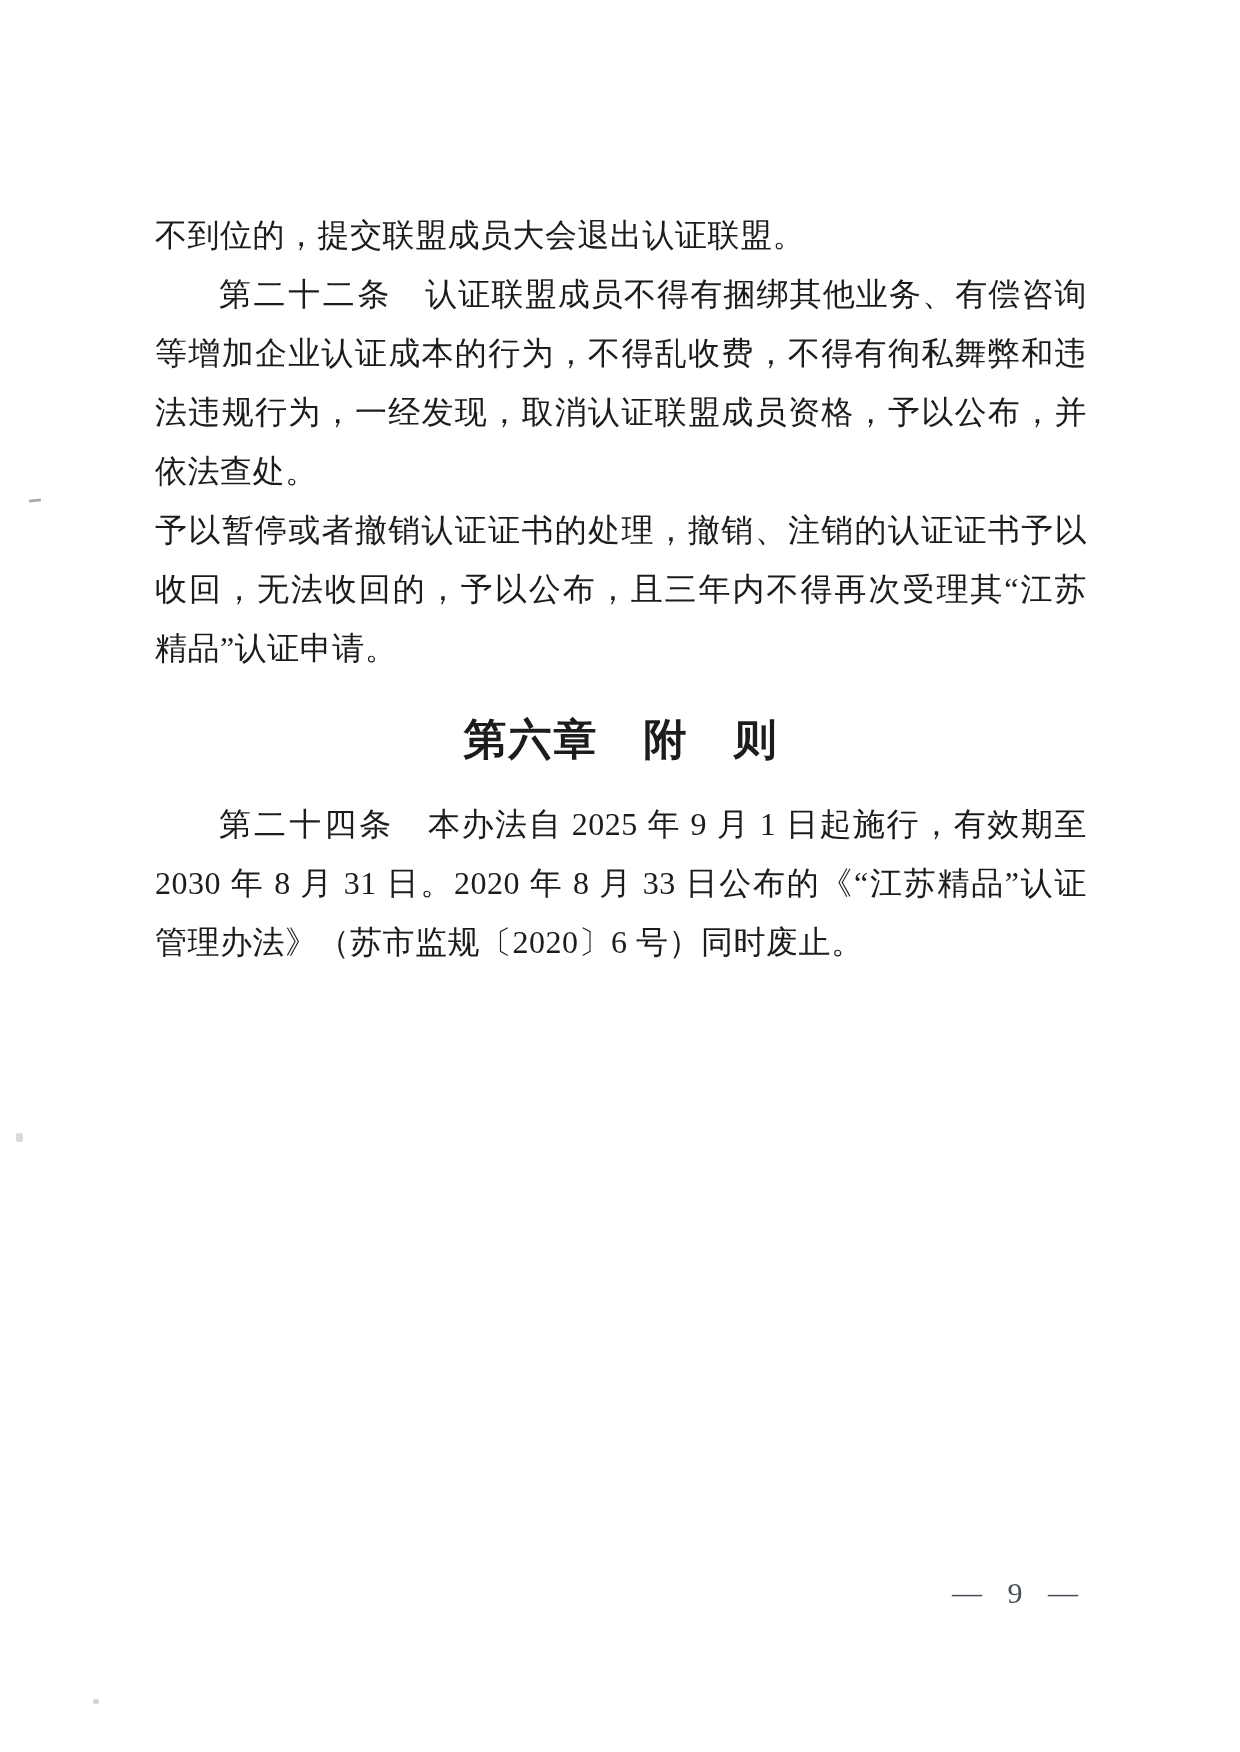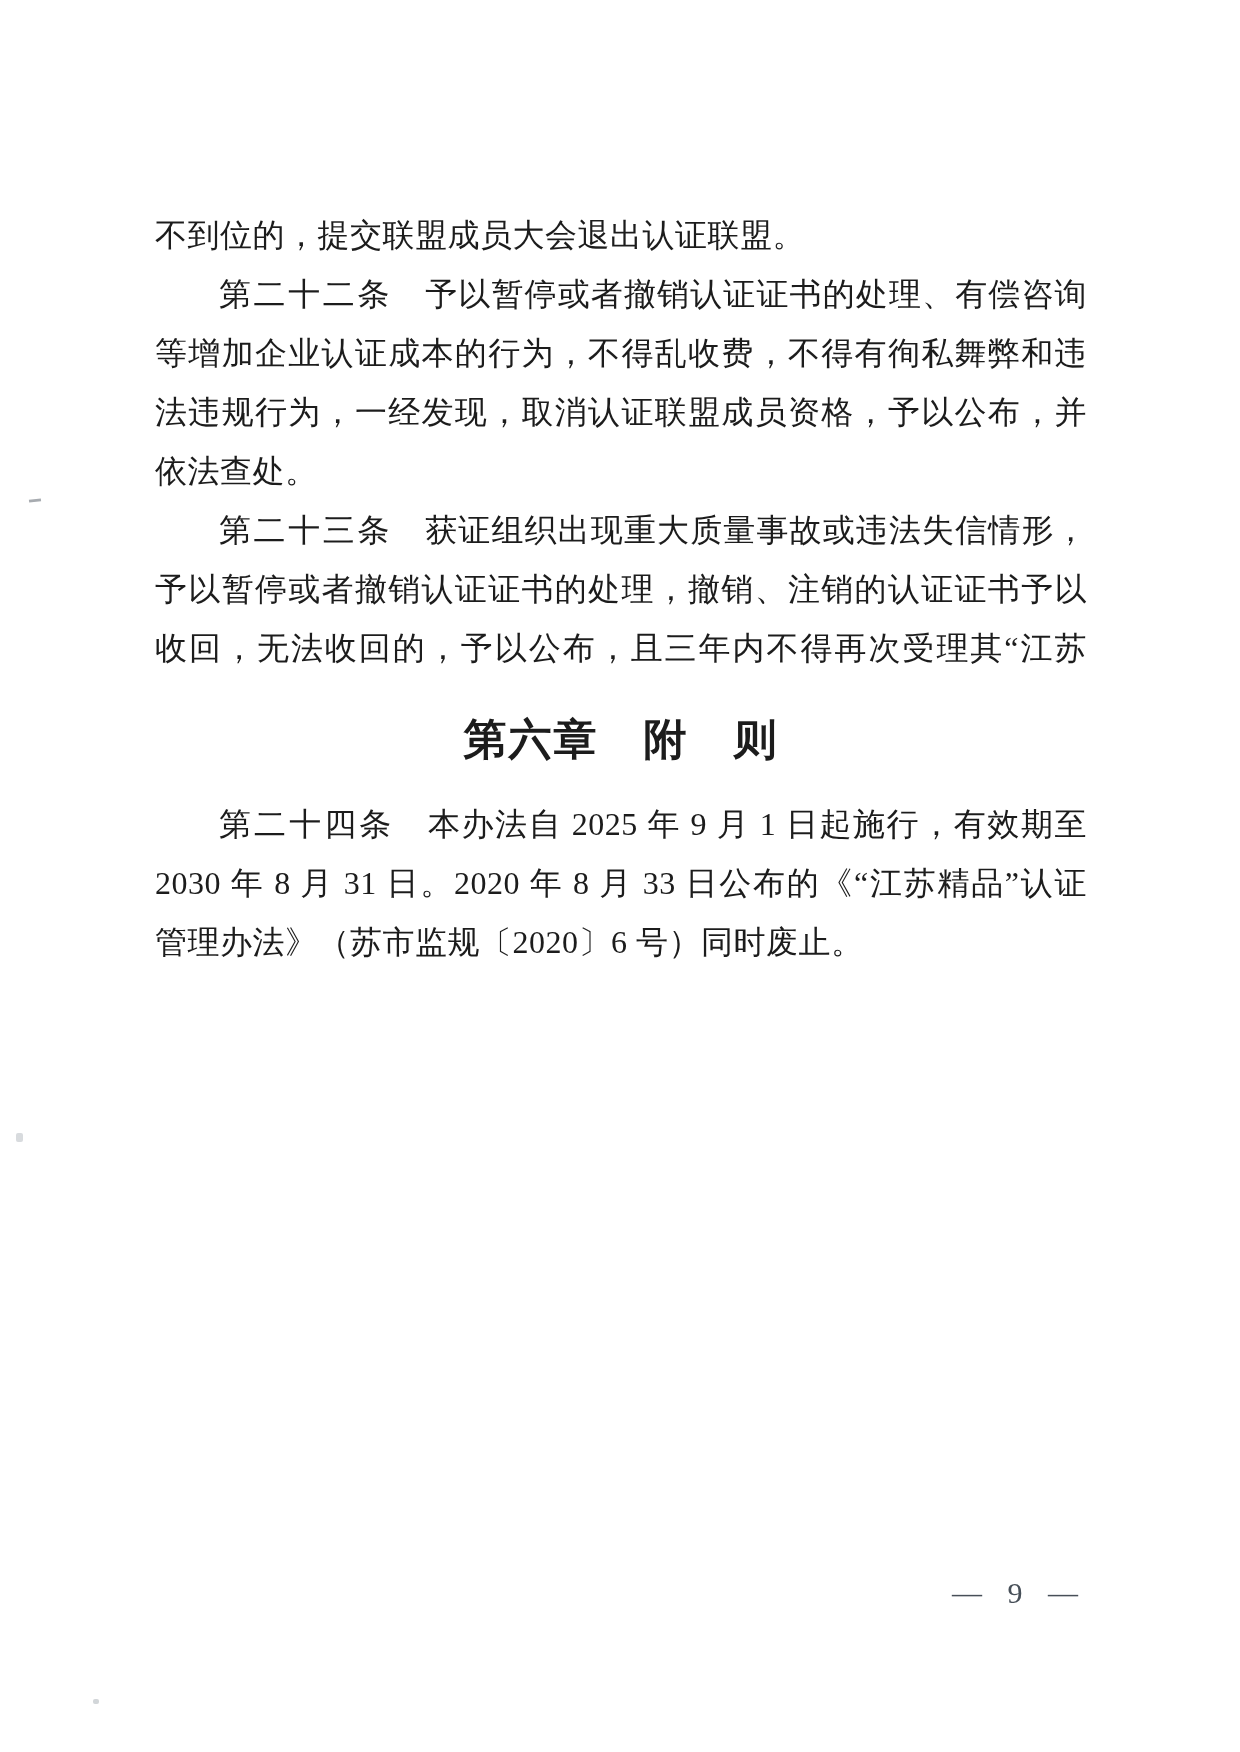--- a/index.html
+++ b/index.html
@@ -83,29 +83,29 @@
 </style>
 </head>
 <body>
 
 <div class="page">
   <div class="text-block">
       <div class="para">
         <div class="line last"><span>不到位的，提交联盟成员大会退出认证联盟。</span></div>
       </div>
       <div class="para">
-        <div class="line indent"><span class="term">第二十二条</span><span>　予以暂停或者撤销认证证书的处理、有偿咨询</span></div>
+        <div class="line indent"><span class="term">第二十二条</span><span>　认证联盟成员不得有捆绑其他业务、有偿咨询</span></div>
         <div class="line"><span>等增加企业认证成本的行为，不得乱收费，不得有徇私舞弊和违</span></div>
         <div class="line"><span>法违规行为，一经发现，取消认证联盟成员资格，予以公布，并</span></div>
         <div class="line last"><span>依法查处。</span></div>
       </div>
       <div class="para">
-        <div class="line indent"><span class="term">第二十三条</span><span>　获证组织出现重大质量事故或违法失信情形，</span></div>
         <div class="line"><span>予以暂停或者撤销认证证书的处理，撤销、注销的认证证书予以</span></div>
         <div class="line"><span>收回，无法收回的，予以公布，且三年内不得再次受理其“江苏</span></div>
+        <div class="line last"><span>精品”认证申请。</span></div>
       </div>
       <div class="chapter-heading">第六章　附　则</div>
       <div class="para">
         <div class="line indent"><span class="term">第二十四条</span><span>　本办法自 2025 年 9 月 1 日起施行，有效期至</span></div>
         <div class="line"><span>2030 年 8 月 31 日。2020 年 8 月 33 日公布的《“江苏精品”认证</span></div>
         <div class="line last"><span>管理办法》（苏市监规〔2020〕6 号）同时废止。</span></div>
       </div>
     </div>
 
   <div class="page-number">— 9 —</div>

